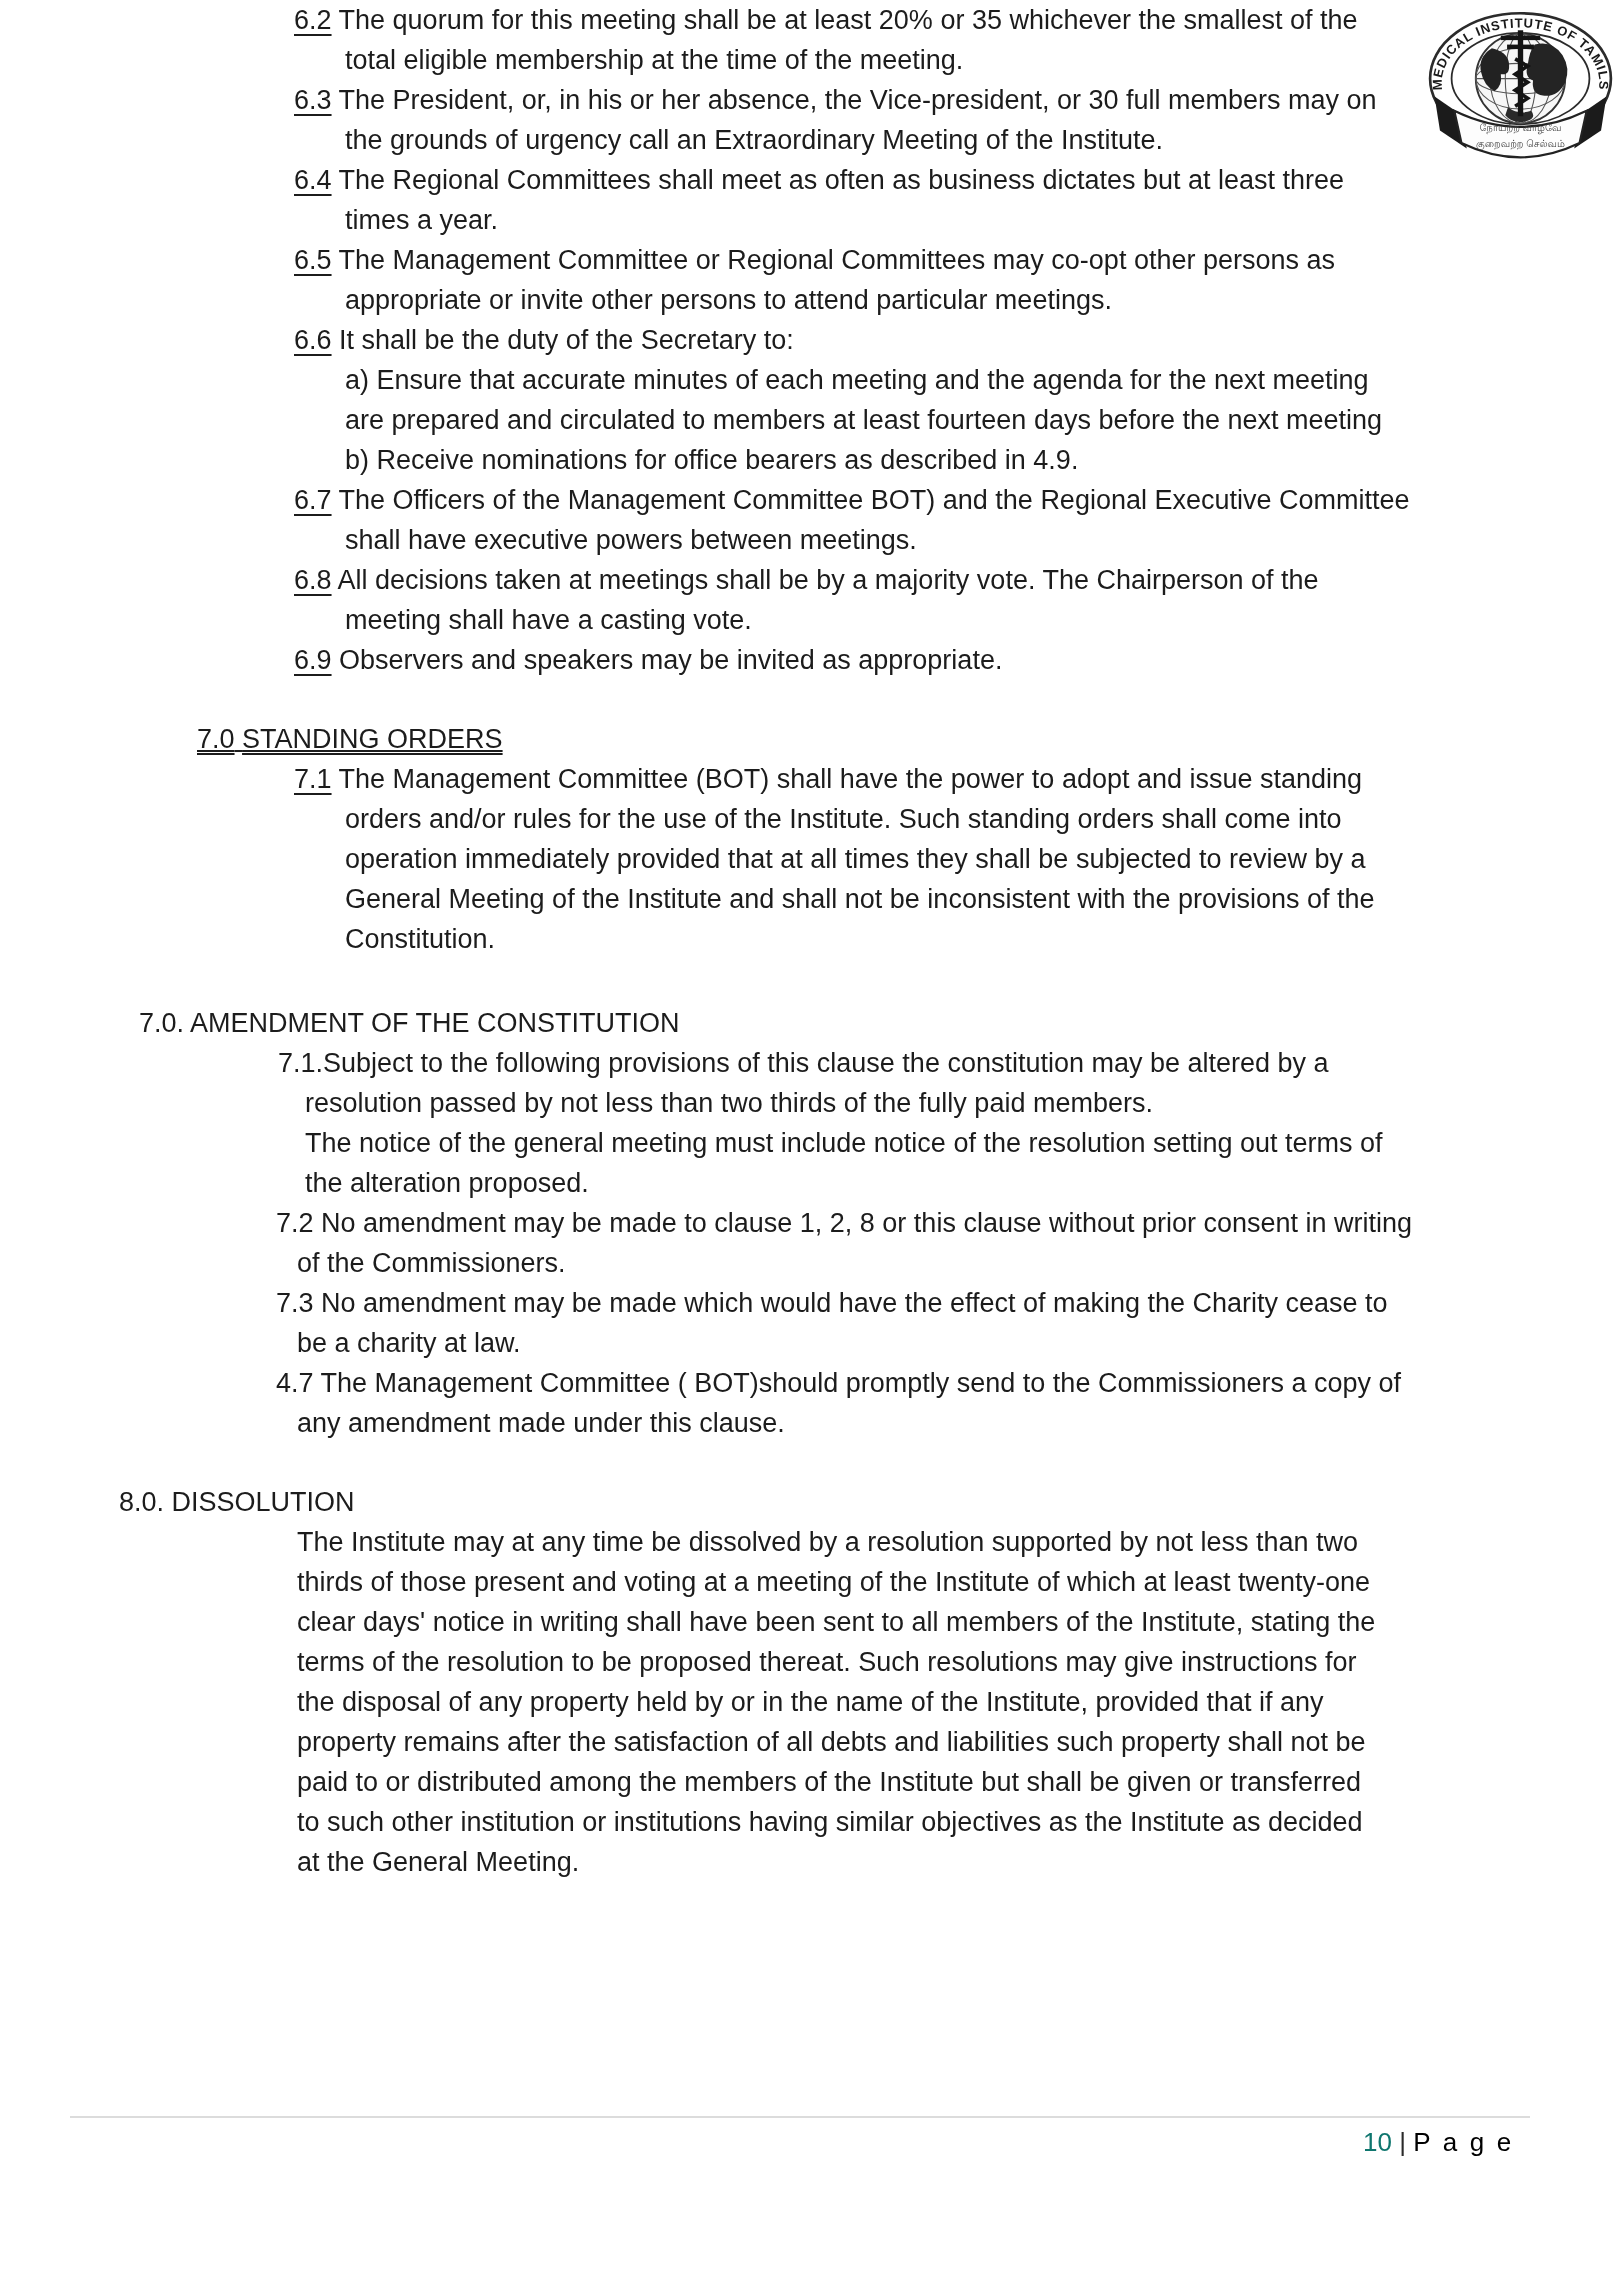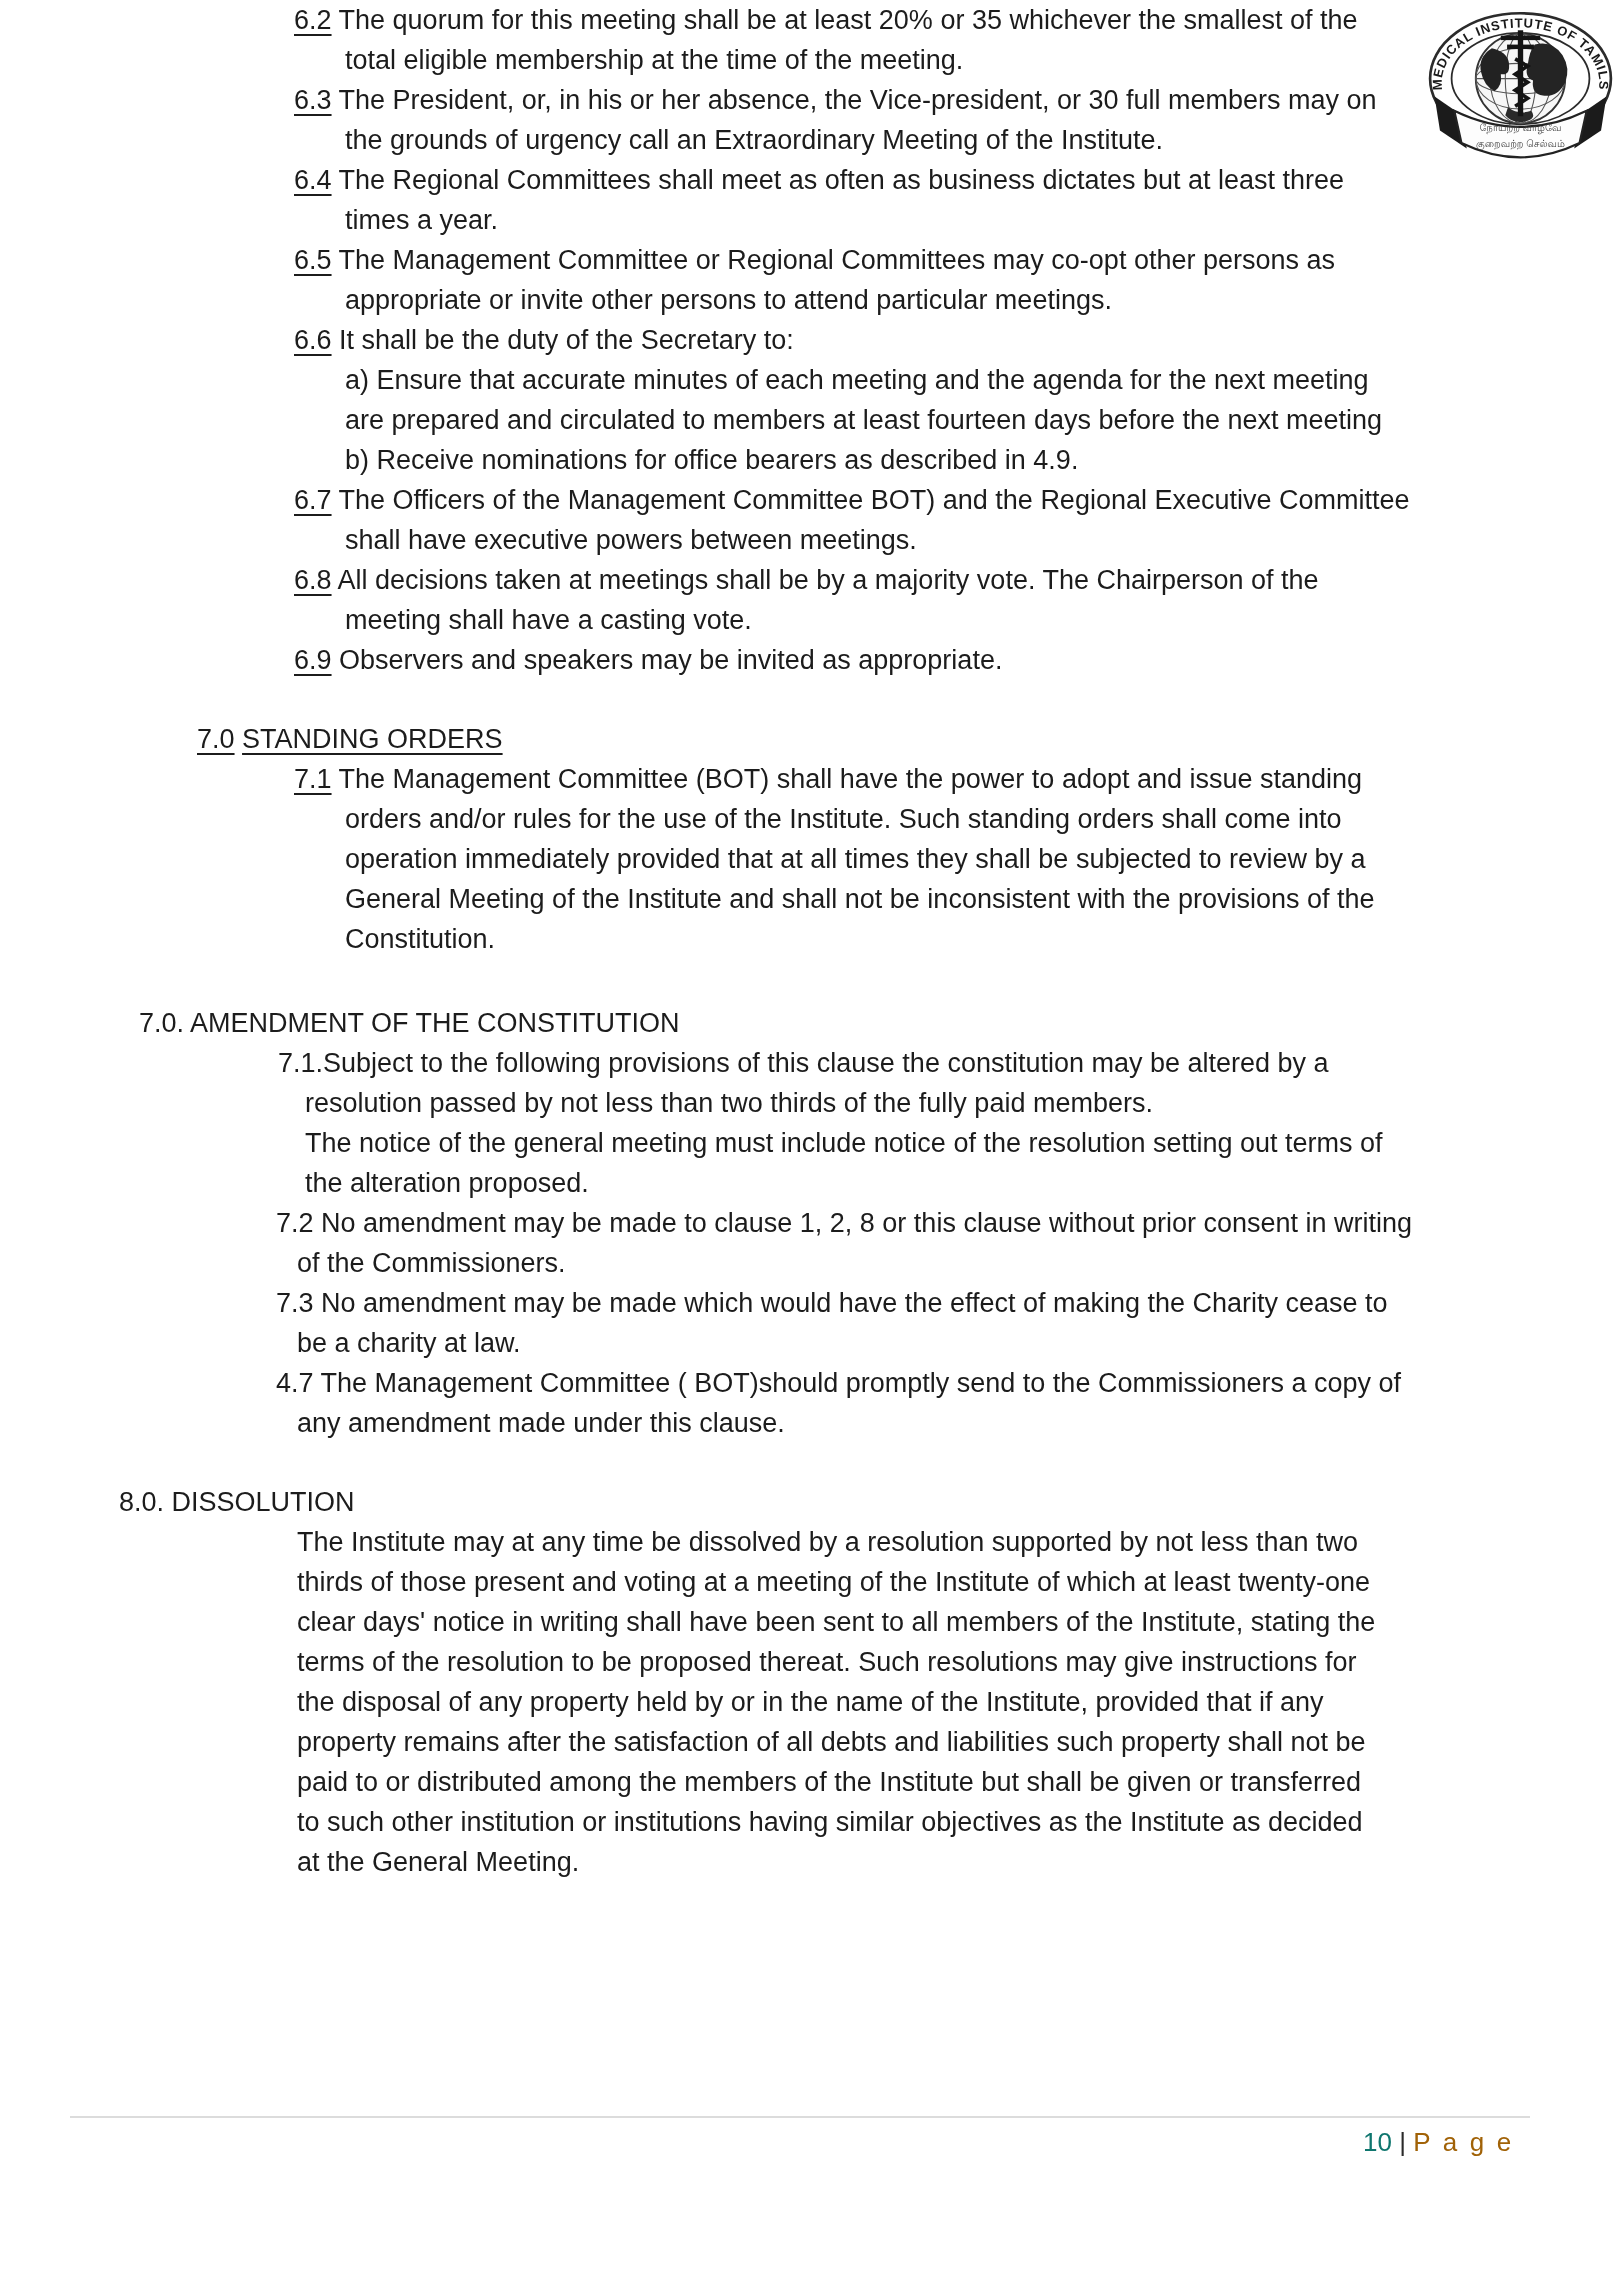--- a/index.html
+++ b/index.html
@@ -20,21 +20,21 @@
   }
   .clause{white-space:pre-line;}
   .c6{padding-left:345px;text-indent:-51px;}
   .num{
     text-decoration:underline;
     text-decoration-thickness:2.2px;
     text-underline-offset:4.5px;
   }
   .num-plain{text-decoration:none;margin-left:28px;}
   .sec-standing{margin-top:39px;}
-  .h-standing{margin-left:197px;}
+  .h-standing{margin-left:197px;text-decoration:underline;}
   .h-standing .u{
     text-decoration:underline;
     text-decoration-thickness:2.2px;
     text-underline-offset:4.5px;
   }
   .sec-standing .clause{padding-left:345px;text-indent:-51px;}
   .sec-amend{margin-top:44px;}
   .h-amend{margin-left:139px;}
   .a71{padding-left:305px;text-indent:-55px;}
   .a7x{padding-left:297px;text-indent:-49px;}
@@ -61,21 +61,21 @@
     top:2124px;
     left:70px;
     width:1444px;
     text-align:right;
     font-size:26px;
     line-height:36px;
     white-space:nowrap;
   }
   .footer .pnum{color:#0f766e;}
   .footer .sep{color:#2a2a2a;margin:0 7.2px;}
-  .footer .plabel{color:#a16207;letter-spacing:2.7px;}
+  .footer .plabel{color:#000000;letter-spacing:2.7px;}
 </style>
 </head>
 <body>
 
 <div class="page">
 
   <svg class="logo" viewBox="0 0 220 200" aria-hidden="true">
 
     <ellipse cx="110" cy="80" rx="101" ry="73" fill="#ffffff" stroke="#2b2b2b" stroke-width="3"></ellipse>
     <ellipse cx="110" cy="80" rx="77" ry="51" fill="#ffffff" stroke="#2b2b2b" stroke-width="2"></ellipse>

